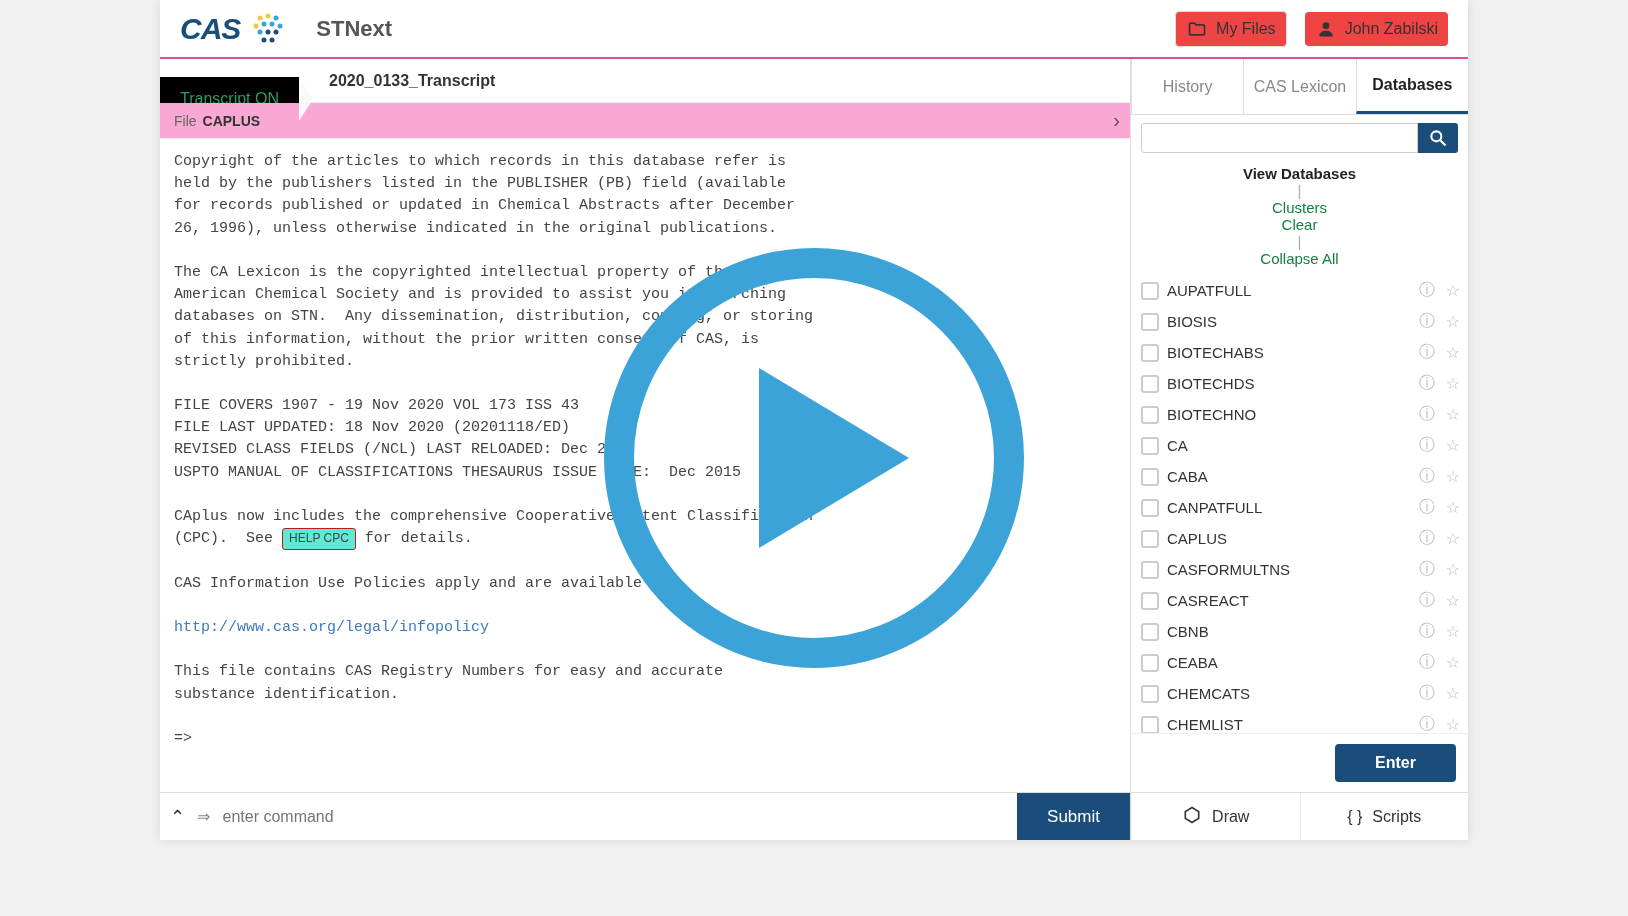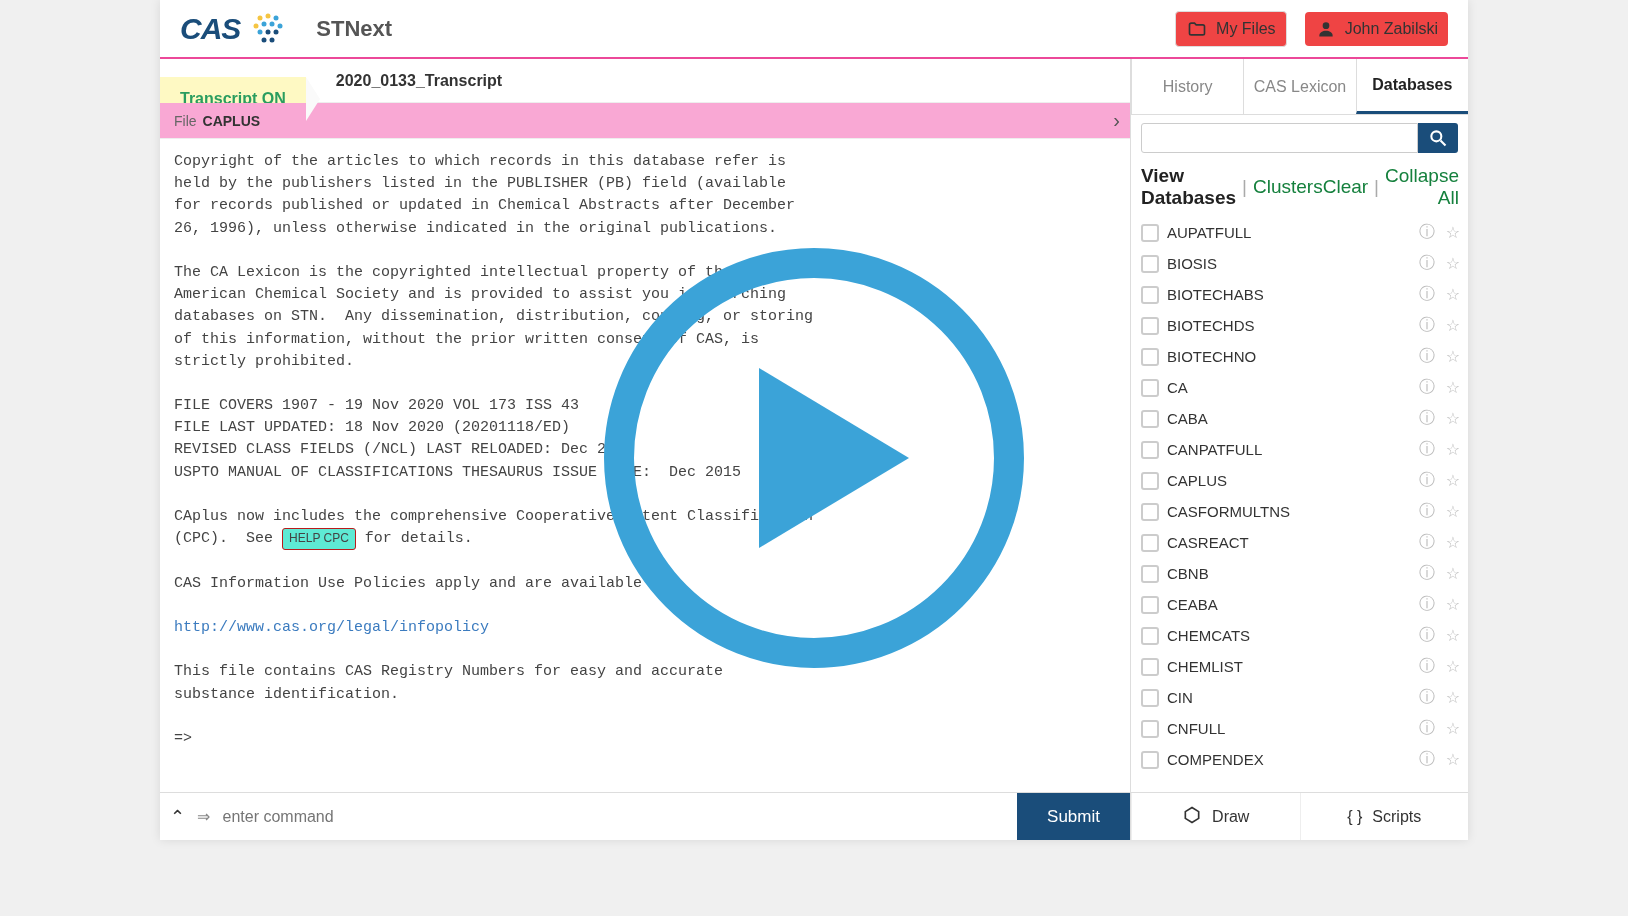--- a/index.html
+++ b/index.html
@@ -17,21 +17,21 @@
 
 .main { display: flex; height: calc(100% - 59px); }
 .left { flex: 1; display: flex; flex-direction: column; border-right: 1px solid #ddd; }
 .right { width: 337px; display: flex; flex-direction: column; }
 
 .tabs { display: flex; border-bottom: 1px solid #ddd; height: 56px; }
 .tab { flex: 1; display: flex; align-items: center; justify-content: center; font-size: 16px; color: #888; cursor: pointer; border-left: 1px solid #ddd; }
 .tab.active { color: #222; font-weight: 700; border-bottom: 3px solid #1a4d7a; }
 
 .crumb { display: flex; align-items: center; height: 44px; border-bottom: 1px solid #eee; }
-.crumb-on { color: #2a9d5f; font-weight: 700; padding: 0 20px; height: 100%; display: flex; align-items: center; position: relative; background: #fef9c3; margin-top: 36px; }
+.crumb-on { color: #2a9d5f; font-weight: 400; padding: 0 20px; height: 100%; display: flex; align-items: center; position: relative; background: #000000; margin-top: 36px; }
 .crumb-on::after { content: ''; position: absolute; right: -14px; top: 0; width: 0; height: 0; border-top: 22px solid transparent; border-bottom: 22px solid transparent; border-left: 14px solid #fafafa; z-index: 1; }
 .crumb-name { padding: 0 30px; font-size: 16px; color: #333; font-weight: 600; }
 
 .filebar { display: flex; align-items: center; height: 36px; padding: 0 14px; background: #f9a8d4; border-bottom: 1px solid #eee; font-size: 14px; color: #666; position: relative; }
 .filebar b { font-weight: 700; color: #333; margin-left: 6px; }
 .filebar .chev { position: absolute; right: 10px; font-size: 20px; color: #555; cursor: pointer; }
 
 .content { flex: 1; overflow-y: auto; padding: 12px 14px; font-family: 'Courier New', monospace; font-size: 15px; line-height: 1.48; color: #444; white-space: pre-wrap; }
 .content a { color: #3b7bbf; text-decoration: none; }
 .helpbtn { display: inline-block; border: 1px solid #b91c1c; border-radius: 3px; padding: 1px 6px; font-size: 12px; font-family: Arial; background: #5eead4; }
@@ -39,21 +39,21 @@
 .cmdrow { height: 48px; border-top: 1px solid #ddd; display: flex; align-items: center; padding: 0 10px; gap: 12px; }
 .cmdrow .up { font-size: 18px; color: #333; cursor: pointer; }
 .cmdrow .arrow { color: #888; font-size: 16px; }
 .cmdinput { flex: 1; border: none; outline: none; font-size: 16px; color: #888; }
 .submit { background: #1a4d7a; color: #fff; border: none; padding: 12px 30px; font-size: 17px; cursor: pointer; height: 100%; margin-right: -10px; }
 
 .searchrow { padding: 8px 10px; display: flex; gap: 0; }
 .searchrow input { flex: 1; border: 1px solid #ccc; border-radius: 3px 0 0 3px; padding: 6px 10px; font-size: 14px; outline: none; }
 .searchbtn { background: #1a4d7a; color: #fff; border: none; width: 40px; border-radius: 0 3px 3px 0; cursor: pointer; display: flex; align-items: center; justify-content: center; }
 
-.viewrow { display: flex; padding: 4px 10px 8px; font-size: 19px; align-items: center; }
+.viewrow { display: flex; padding: 4px 10px 8px; font-size: 15px; align-items: center; flex-direction: column; }
 .viewrow .vd { font-weight: 700; color: #222; }
 .viewrow .sep { color: #aaa; margin: 0 6px; }
 .viewrow .lnk { color: #15803d; cursor: pointer; text-align: right; }
 .viewrow .sp { flex: 1; }
 
 .dblist { flex: 1; overflow-y: auto; padding: 0 6px 0 10px; position: relative; }
 .dbitem { display: flex; align-items: center; height: 31px; gap: 8px; }
 .dbitem .cb { width: 18px; height: 18px; border: 2px solid #ccc; border-radius: 3px; cursor: pointer; }
 .dbitem .nm { flex: 1; font-size: 15px; color: #333; }
 .dbitem .info { color: #bbb; cursor: pointer; width: 18px; text-align: center; }
@@ -294,20 +294,23 @@
             <span class="info">ⓘ</span>
             <span class="star">☆</span>
           </div>
           <div class="dbitem">
             <span class="cb"></span>
             <span class="nm">COMPENDEX</span>
             <span class="info">ⓘ</span>
             <span class="star">☆</span>
           </div>
         </div>
+      <div class="enterrow">
+        <button class="enterbtn">Enter</button>
+      </div>
       <div class="btmrow">
         <div class="btmbtn">
           <span><svg class="icon" viewBox="0 0 24 24" fill="none" stroke="#333" stroke-width="2">
                 <polygon points="12,3 20,8 20,16 12,21 4,16 4,8"></polygon>
               </svg></span>
           <span>Draw</span>
         </div>
         <div class="btmbtn">
           <span>{ }</span>
           <span>Scripts</span>

